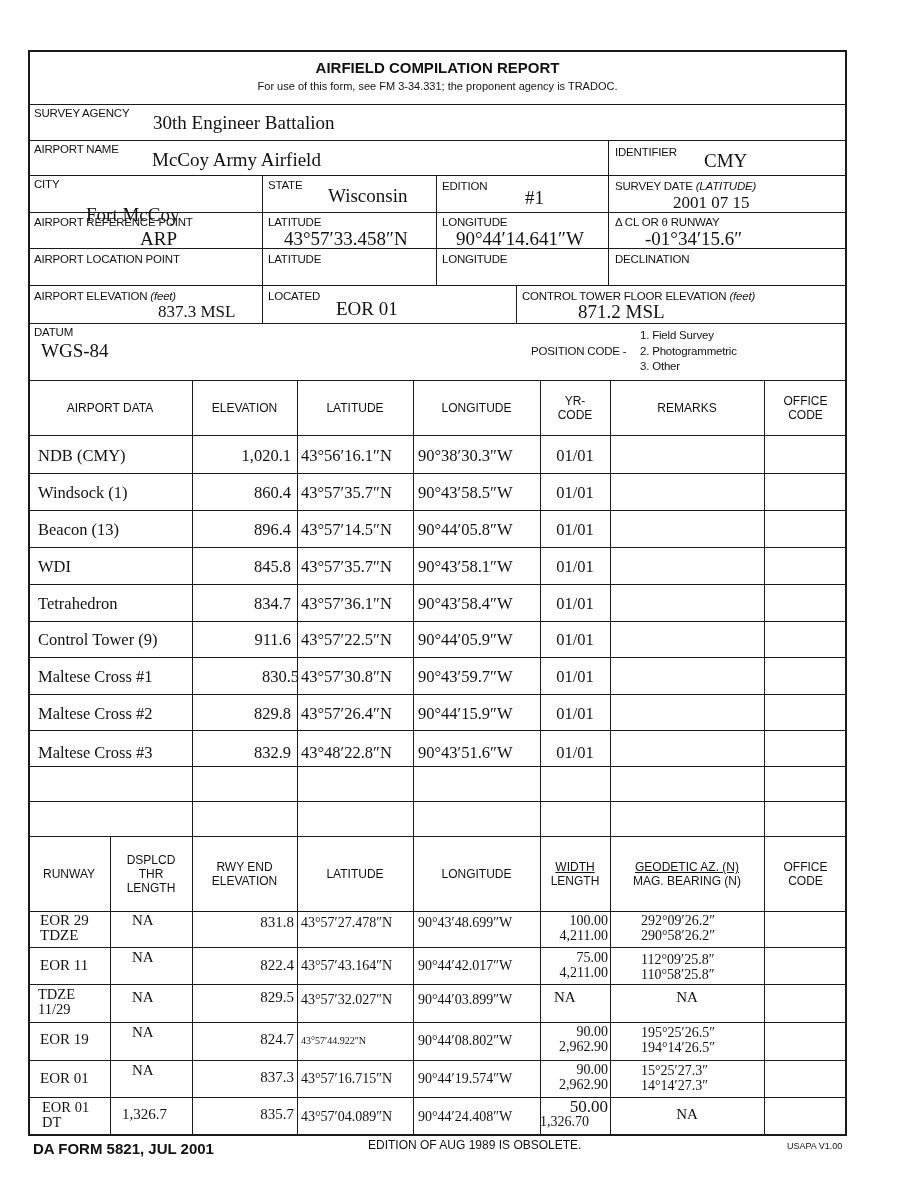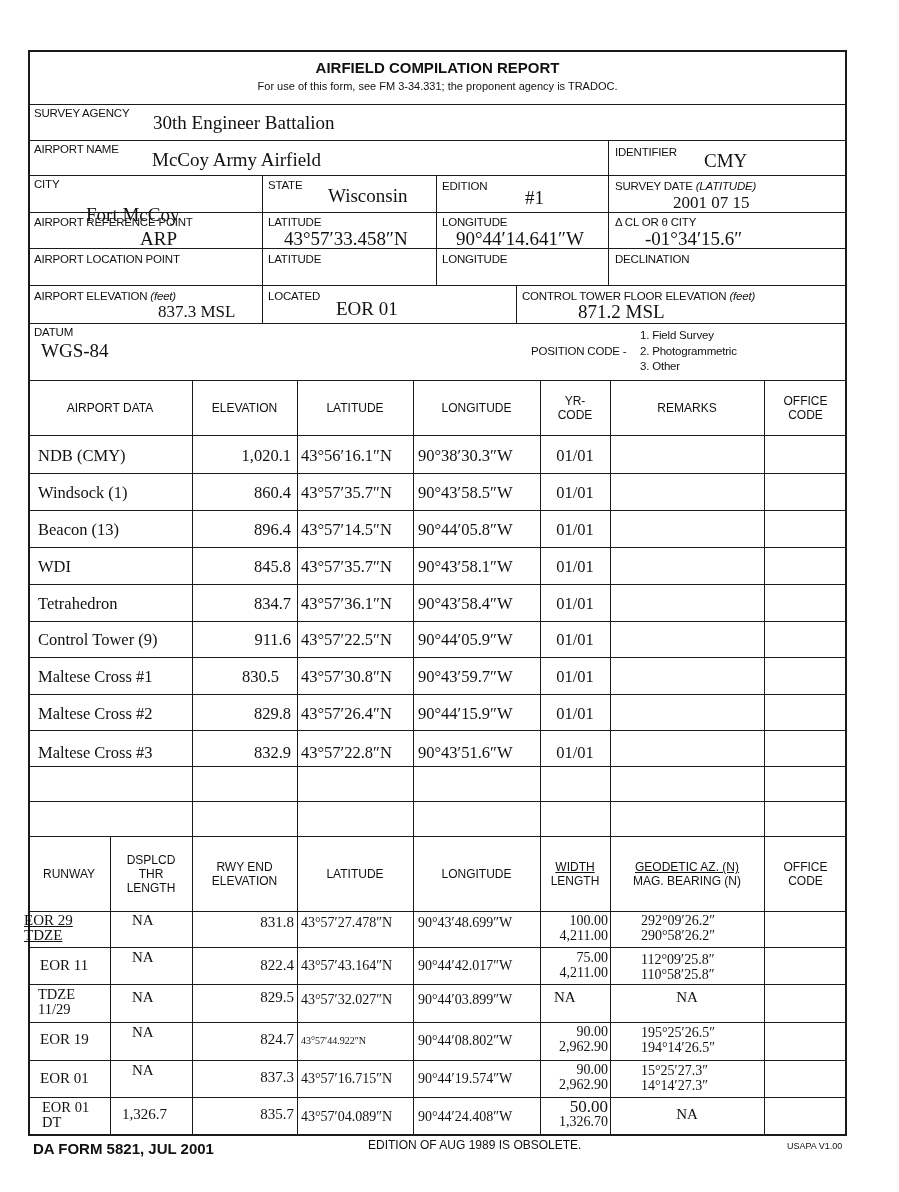--- a/index.html
+++ b/index.html
@@ -78,21 +78,21 @@
 </div>
 <div>
   <span class="lbl" style="left:268px; top:216px;">LATITUDE</span>
   <span class="val" style="left:284px; top:228px;">43°57′33.458″N</span>
 </div>
 <div>
   <span class="lbl" style="left:442px; top:216px;">LONGITUDE</span>
   <span class="val" style="left:456px; top:228px;">90°44′14.641″W</span>
 </div>
 <div>
-  <span class="lbl" style="left:615px; top:216px;">Δ CL OR θ CITY</span>
+  <span class="lbl" style="left:615px; top:216px;">Δ CL OR θ RUNWAY</span>
   <span class="val" style="left:645px; top:228px;">-01°34′15.6″</span>
 </div>
 
 <div>
   <span class="lbl" style="left:34px; top:253px;">AIRPORT LOCATION POINT</span>
 </div>
 <div>
   <span class="lbl" style="left:268px; top:253px;">LATITUDE</span>
 </div>
 <div>
@@ -195,36 +195,36 @@
   </div>
   <div>
     <div class="cell l" style="left:30px; top:622px; width:162px; height:36px;">Control Tower (9)</div>
     <div class="cell r" style="left:192px; top:622px; width:105px; height:36px;">911.6</div>
     <div class="cell l" style="left:297px; top:622px; width:116px; height:36px; padding-left:4px;">43°57′22.5″N</div>
     <div class="cell l" style="left:413px; top:622px; width:127px; height:36px; padding-left:5px;">90°44′05.9″W</div>
     <div class="cell c" style="left:540px; top:622px; width:70px; height:36px;">01/01</div>
   </div>
   <div>
     <div class="cell l" style="left:30px; top:658px; width:162px; height:37px;">Maltese Cross #1</div>
-    <div class="cell r" style="left:180px; top:658px; width:105px; height:37px;">830.5</div>
+    <div class="cell r" style="left:200px; top:658px; width:105px; height:37px;">830.5</div>
     <div class="cell l" style="left:297px; top:658px; width:116px; height:37px; padding-left:4px;">43°57′30.8″N</div>
     <div class="cell l" style="left:413px; top:658px; width:127px; height:37px; padding-left:5px;">90°43′59.7″W</div>
     <div class="cell c" style="left:540px; top:658px; width:70px; height:37px;">01/01</div>
   </div>
   <div>
     <div class="cell l" style="left:30px; top:695px; width:162px; height:37px;">Maltese Cross #2</div>
     <div class="cell r" style="left:192px; top:695px; width:105px; height:37px;">829.8</div>
     <div class="cell l" style="left:297px; top:695px; width:116px; height:37px; padding-left:4px;">43°57′26.4″N</div>
     <div class="cell l" style="left:413px; top:695px; width:127px; height:37px; padding-left:5px;">90°44′15.9″W</div>
     <div class="cell c" style="left:540px; top:695px; width:70px; height:37px;">01/01</div>
   </div>
   <div>
     <div class="cell l" style="left:30px; top:733px; width:162px; height:40px;">Maltese Cross #3</div>
     <div class="cell r" style="left:192px; top:733px; width:105px; height:40px;">832.9</div>
-    <div class="cell l" style="left:297px; top:733px; width:116px; height:40px; padding-left:4px;">43°57′22.8″N</div>
+    <div class="cell l" style="left:297px; top:733px; width:116px; height:40px; padding-left:4px;">43°48′22.8″N</div>
     <div class="cell l" style="left:413px; top:733px; width:127px; height:40px; padding-left:5px;">90°43′51.6″W</div>
     <div class="cell c" style="left:540px; top:733px; width:70px; height:40px;">01/01</div>
   </div>
   <div class="abs" style="left:28px; top:767px; width:819px; height:34px;"></div>
   <div class="abs" style="left:28px; top:802px; width:819px; height:34px;"></div>
 </div>
 
 <div>
   <div class="vl" style="left:110px; top:836px; height:299px;"></div>
   <div class="vl" style="left:192px; top:836px; height:299px;"></div>
@@ -249,21 +249,21 @@
 CODE</div>
 
   <div class="hl" style="left:28px; width:819px; top:911px;"></div>
   <div class="hl" style="left:28px; width:819px; top:947px;"></div>
   <div class="hl" style="left:28px; width:819px; top:984px;"></div>
   <div class="hl" style="left:28px; width:819px; top:1022px;"></div>
   <div class="hl" style="left:28px; width:819px; top:1060px;"></div>
   <div class="hl" style="left:28px; width:819px; top:1097px;"></div>
 
   <div>
-    <div class="rcell" style="left:24px; top:913px; white-space:pre-line;text-decoration:underline;">EOR 29
+    <div class="rcell" style="left:40px; top:913px; white-space:pre-line;">EOR 29
 TDZE</div>
     <div class="rcell" style="left:132px; top:913px;">NA</div>
     <div class="rcell" style="left:192px; top:915px; width:102px; text-align:right;">831.8</div>
     <div class="rcell" style="left:301px; top:915px; font-size:14px;">43°57′27.478″N</div>
     <div class="rcell" style="left:418px; top:915px; font-size:14px;">90°43′48.699″W</div>
     <div class="rcell" style="left:540px; top:913px; width:68px; text-align:right; font-size:14px;">100.00</div>
     <div class="rcell" style="left:540px; top:928px; width:68px; text-align:right; font-size:14px;">4,211.00</div>
     <div class="rcell" style="left:641px; top:913px; font-size:14px;">292°09′26.2″</div>
     <div class="rcell" style="left:641px; top:928px; font-size:14px;">290°58′26.2″</div>
   </div>
@@ -316,20 +316,20 @@
   </div>
 
   <div>
     <div class="rcell" style="left:42px; top:1100px; white-space:pre-line; font-size:14.5px;">EOR 01
 DT</div>
     <div class="rcell" style="left:122px; top:1107px;">1,326.7</div>
     <div class="rcell" style="left:192px; top:1107px; width:102px; text-align:right;">835.7</div>
     <div class="rcell" style="left:301px; top:1109px; font-size:14px;">43°57′04.089″N</div>
     <div class="rcell" style="left:418px; top:1109px; font-size:14px;">90°44′24.408″W</div>
     <div class="rcell" style="left:540px; top:1099px; width:68px; text-align:right; font-size:17px;">50.00</div>
-    <div class="rcell" style="left:540px; top:1114px; width:68px; text-align:right; font-size:14px;">1,326.70</div>
+    <div class="rcell" style="left:540px; top:1114px; width:68px; font-size:14px;">1,326.70</div>
     <div class="rcell" style="left:610px; top:1107px; width:154px; text-align:center;">NA</div>
   </div>
 </div>
 
 <div class="abs sans" style="left:33px; top:1140px; font-weight:bold; font-size:15px;">DA FORM 5821, JUL 2001</div>
 <div class="abs sans" style="left:368px; top:1138px; font-size:12px;">EDITION OF AUG 1989 IS OBSOLETE.</div>
 <div class="abs sans" style="left:787px; top:1141px; font-size:9px;">USAPA V1.00</div>
 
 </body></html>

